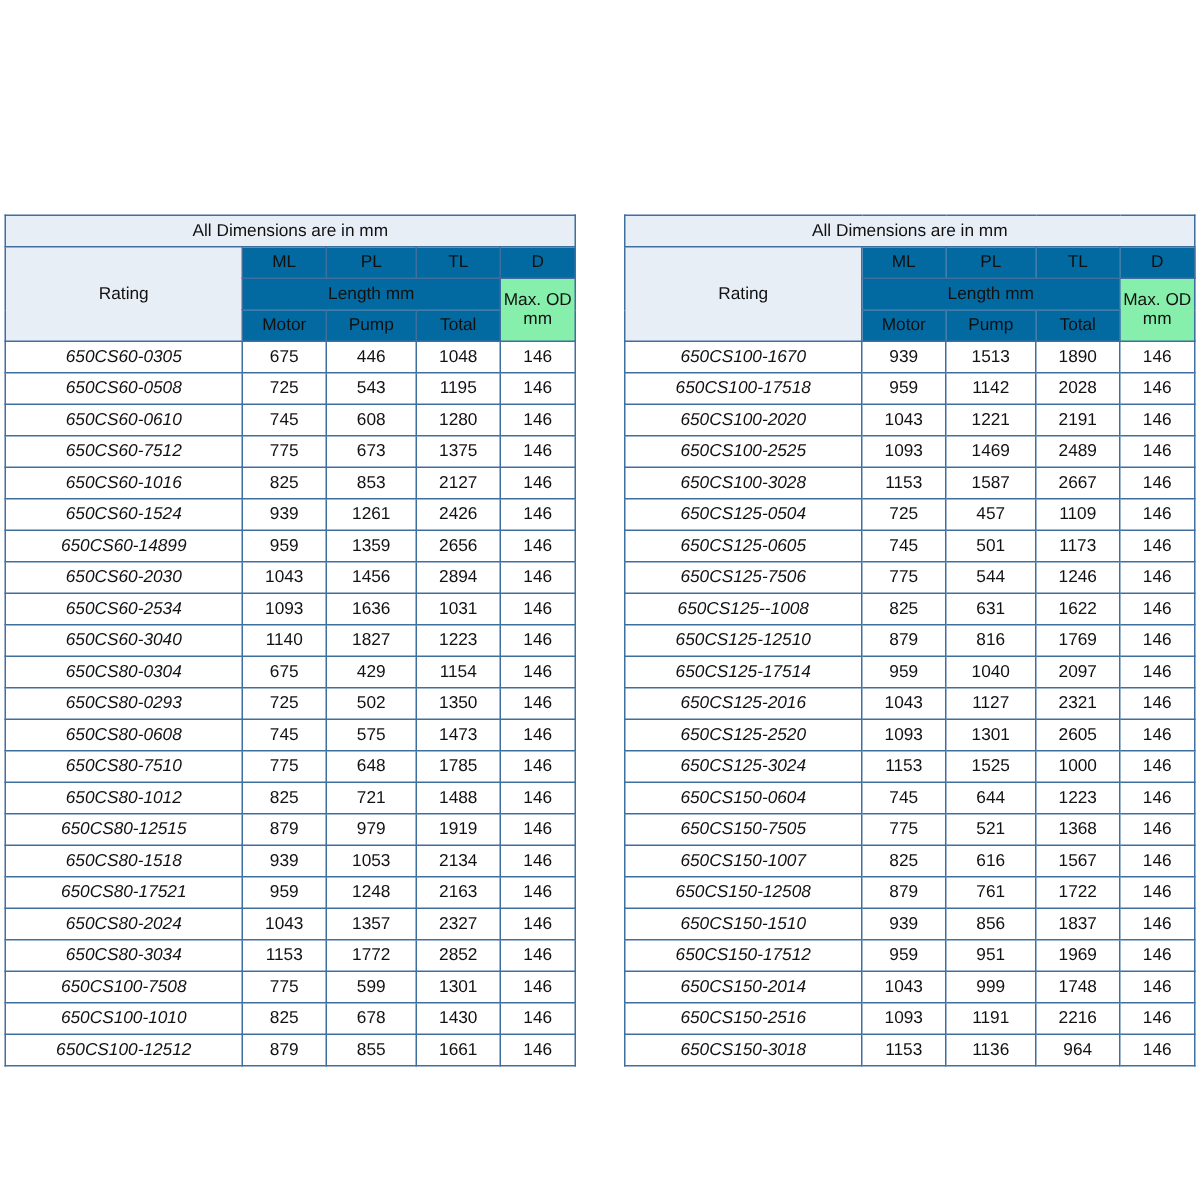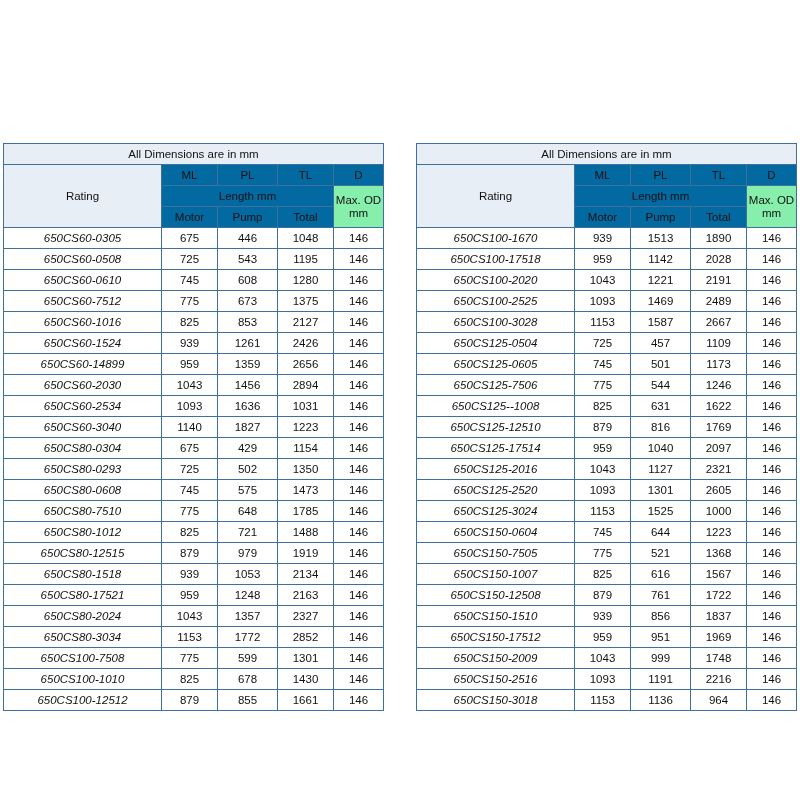--- a/index.html
+++ b/index.html
@@ -457,21 +457,21 @@
           <td>146</td>
         </tr>
         <tr>
           <td class="rating">650CS150-17512</td>
           <td>959</td>
           <td>951</td>
           <td>1969</td>
           <td>146</td>
         </tr>
         <tr>
-          <td class="rating">650CS150-2009</td>
+          <td class="rating">650CS150-2014</td>
           <td>1043</td>
           <td>999</td>
           <td>1748</td>
           <td>146</td>
         </tr>
         <tr>
           <td class="rating">650CS150-2516</td>
           <td>1093</td>
           <td>1191</td>
           <td>2216</td>

